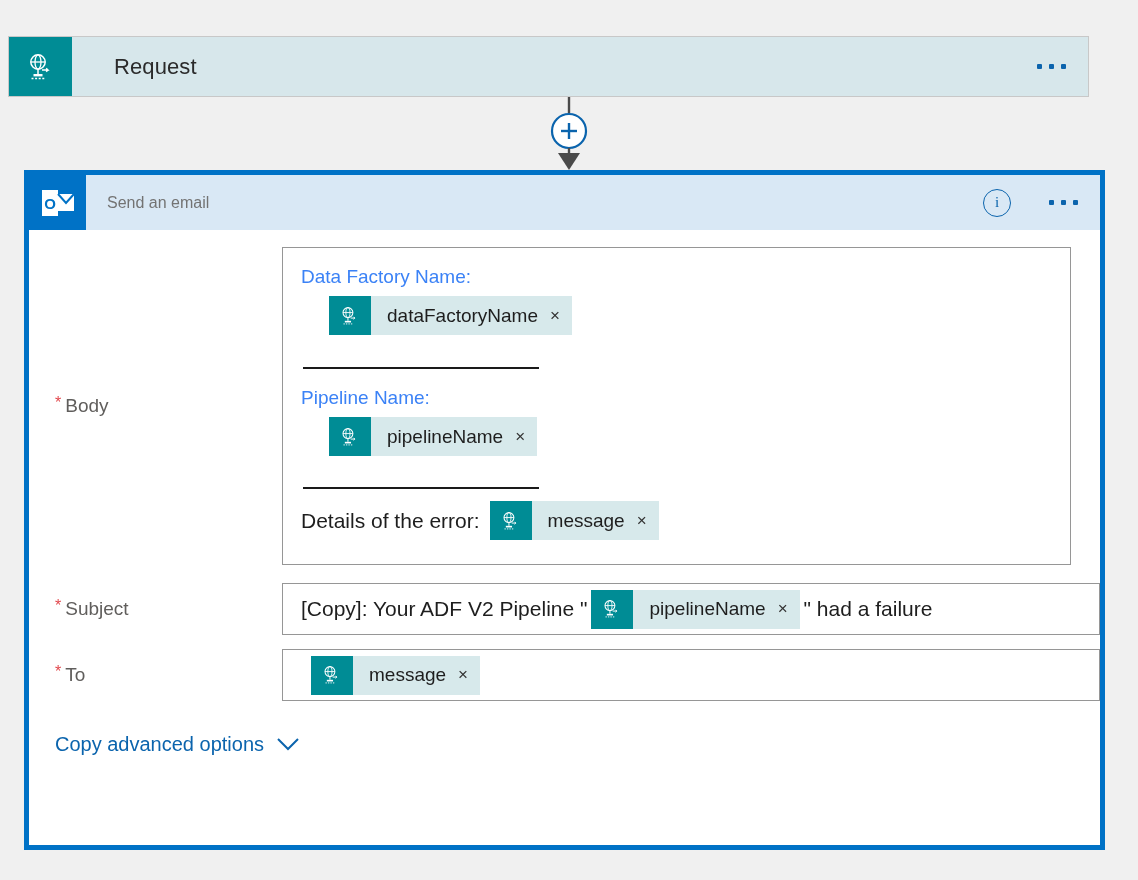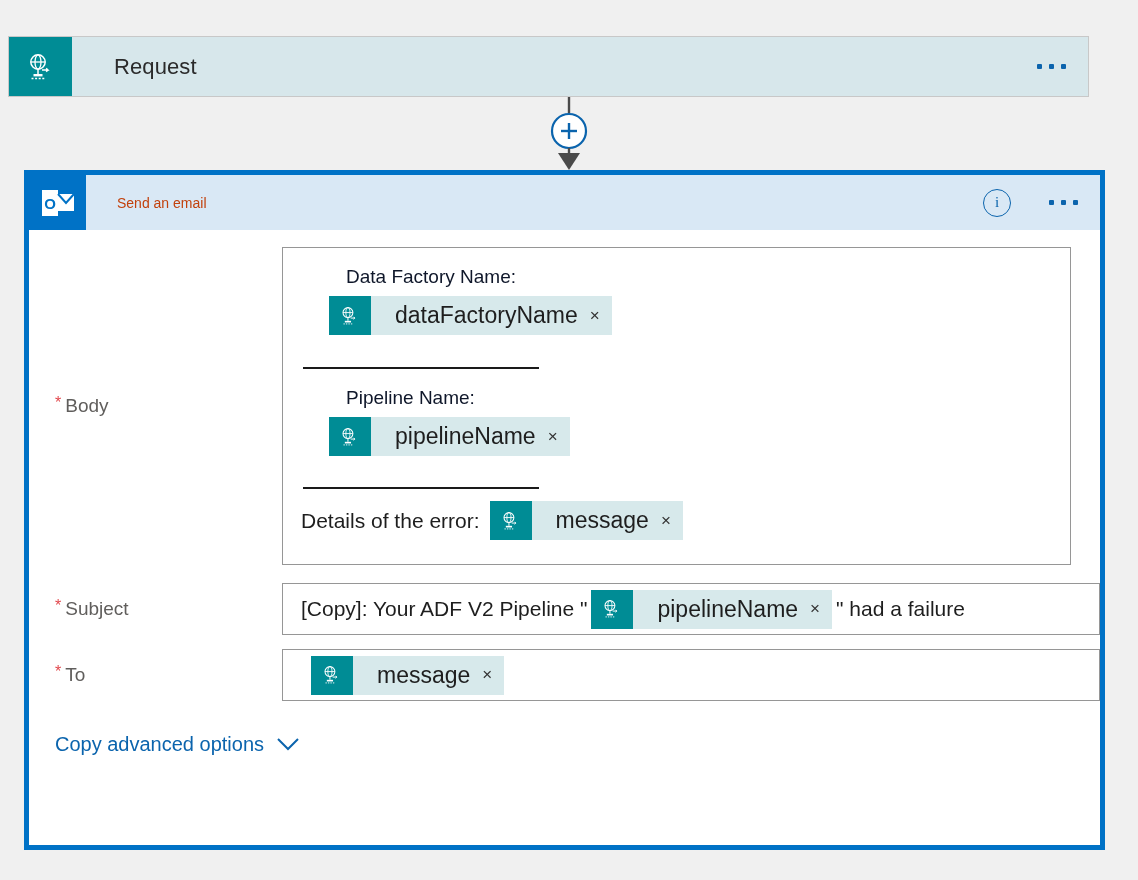--- a/index.html
+++ b/index.html
@@ -97,23 +97,23 @@
     flex: 0 0 57px;
     background: #0072c6;
     display: flex;
     align-items: center;
     justify-content: center;
   }
   .action-title {
     flex: 1 1 auto;
     display: flex;
     align-items: center;
-    padding-left: 31px;
-    font-size: 14px;
-    color: #c2410c;
+    padding-left: 21px;
+    font-size: 16px;
+    color: #737373;
   }
   .info-icon {
     width: 26px;
     height: 26px;
     border: 1.8px solid #0b64ad;
     border-radius: 50%;
     display: flex;
     align-items: center;
     justify-content: center;
     font-size: 15px;
@@ -157,23 +157,22 @@
 
   
   .row-body { margin-top: 0; }
   .body-box {
     width: 789px;
     height: 318px;
     padding: 18px 20px 0 18px;
   }
   .body-label {
     font-size: 19px;
-    color: #0f172a;
+    color: #3b82f6;
     margin-bottom: 8px;
-    margin-left: 45px;
   }
   .sep-line {
     height: 2px;
     background: #1a1a1a;
     width: 236px;
     margin: 0;
   }
 
   
   .token {
@@ -189,24 +188,23 @@
     flex: 0 0 42px;
     background: #008c95;
     display: flex;
     align-items: center;
     justify-content: center;
   }
   .token-text {
     display: flex;
     align-items: center;
     padding: 0 6px 0 16px;
-    font-size: 23px;
+    font-size: 19px;
     color: #1e1e1e;
     white-space: nowrap;
-    margin-left: 8px;
   }
   .token-x {
     display: flex;
     align-items: center;
     padding: 0 12px 0 6px;
     font-size: 17px;
     color: #333;
     cursor: pointer;
   }
 

